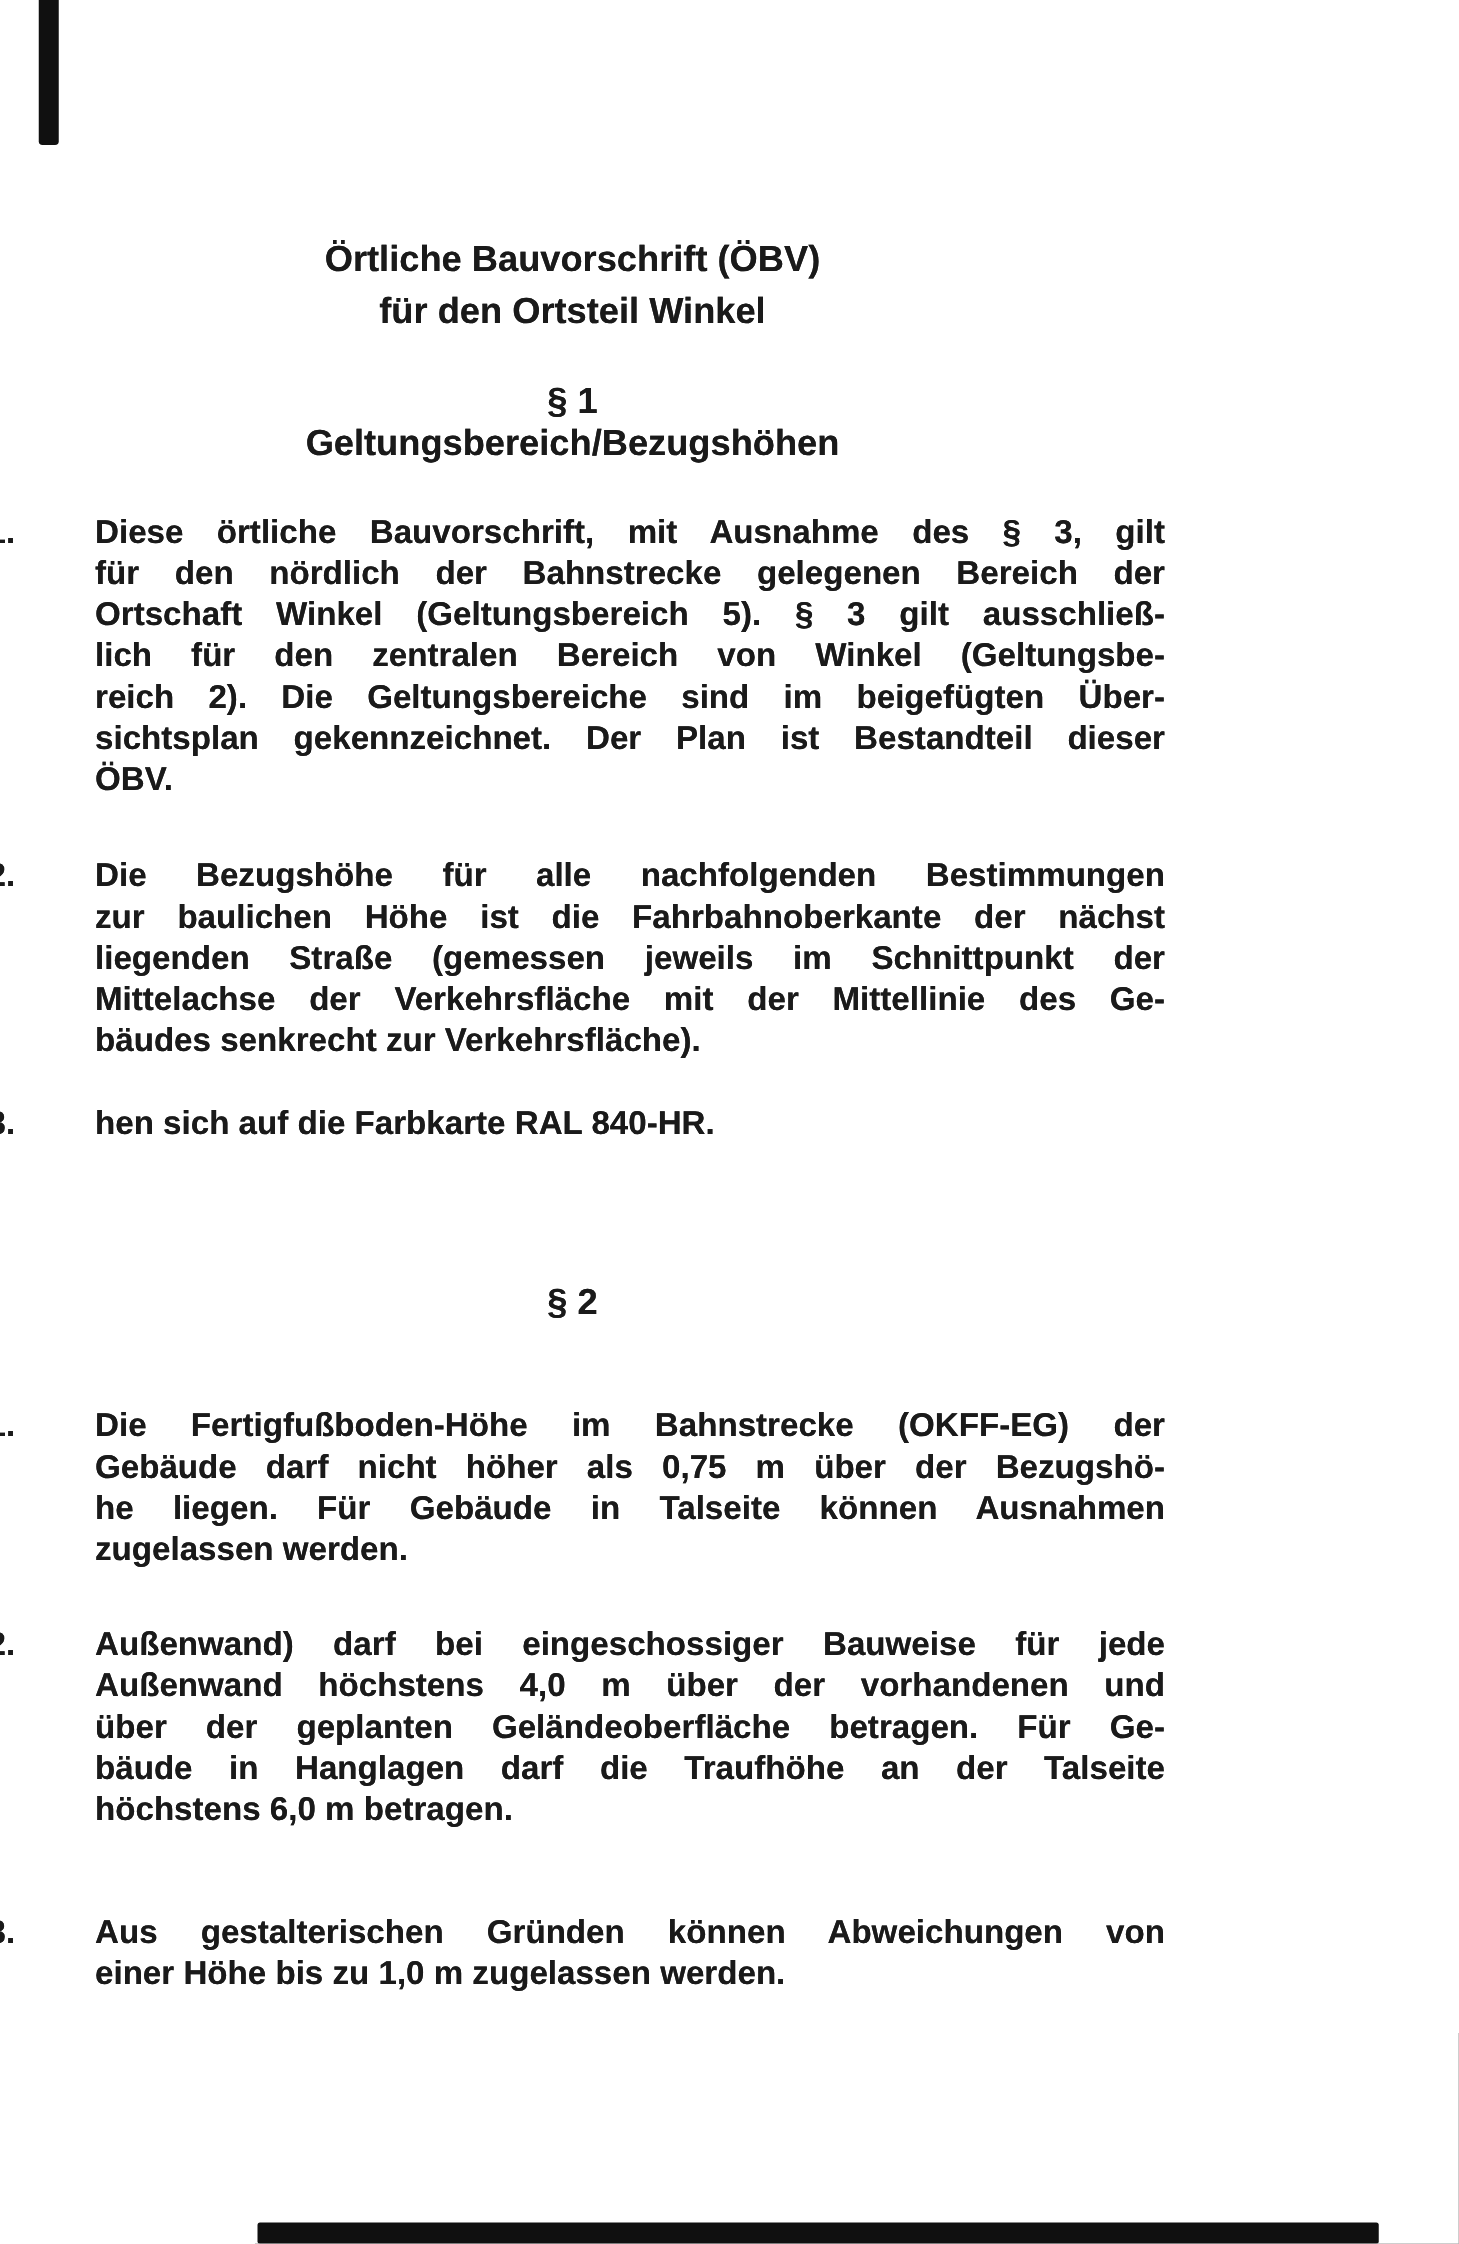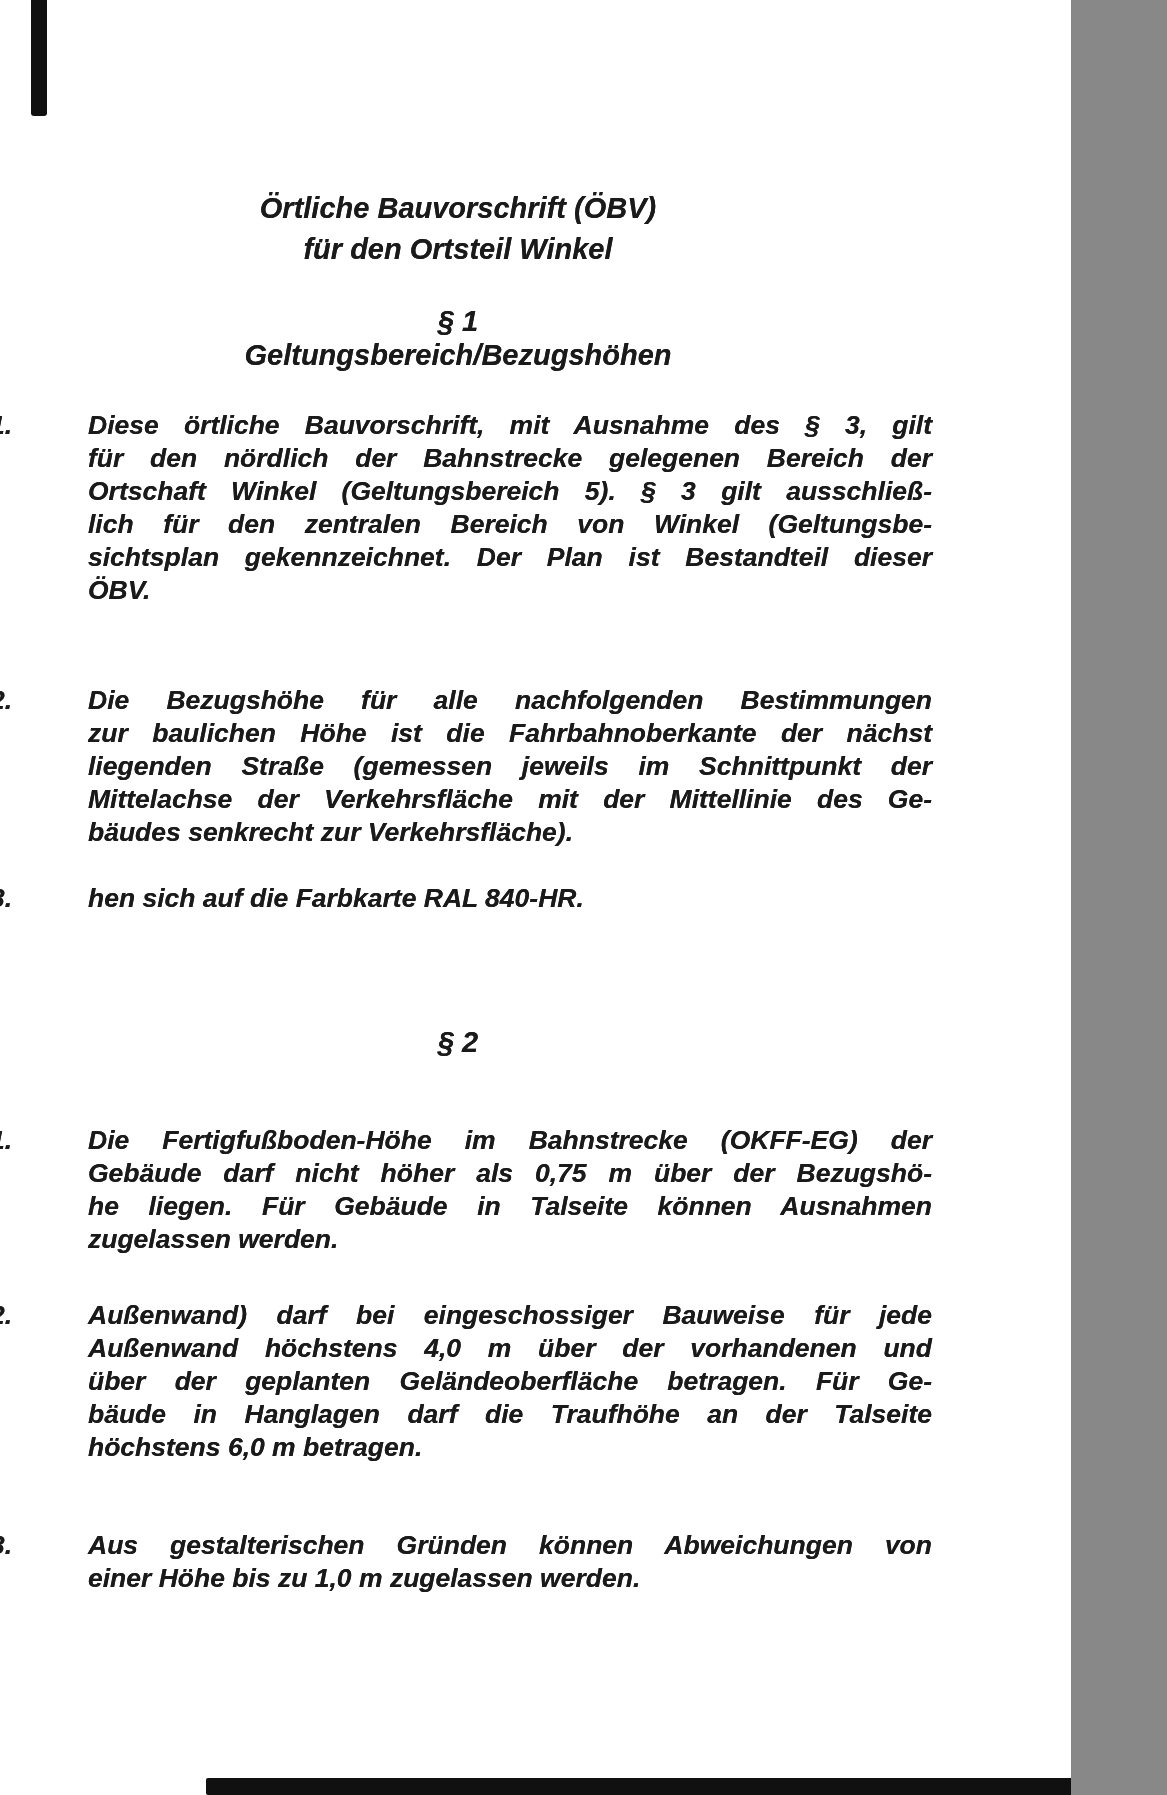--- a/index.html
+++ b/index.html
@@ -1,26 +1,25 @@
 <!DOCTYPE html>
 <html><head>
 <meta charset="utf-8">
 <style>
   html, body { margin: 0; padding: 0; background: #888; }
   .page {
     position: relative;
-    width: 1071px;
+    width: 1167px;
     height: 1795px;
     background: #ffffff;
     overflow: hidden;
     font-family: "Liberation Sans", sans-serif;
     font-weight: 700;
     color: #1a1a1a;
     text-shadow: 0 0 0.5px rgba(20,20,20,0.85);
-    font-style: italic;
   }
 
   
   .artifact { position: absolute; background: #101010; }
   .artifact.top-left-bar {
     left: 31px; top: 0; width: 16px; height: 116px;
     border-radius: 0 0 3px 3px;
   }
   .artifact.bottom-bar {
     left: 206px; top: 1778px; width: 897px; height: 17px;
@@ -42,21 +41,21 @@
   
   .item { position: absolute; left: 0; width: 932px; }
   .item .marker {
     position: absolute; left: -10px; top: 0; width: 54px;
     font-size: 26.5px; line-height: 33px; text-align: left;
   }
   .item .body {
     position: absolute; left: 76px; top: 0; width: 856px;
     font-size: 26.5px; line-height: 33px;
   }
-  .line { text-align: justify; text-align-last: justify; margin-left: 12px; }
+  .line { text-align: justify; text-align-last: justify; }
   .line.last { text-align: left; text-align-last: left; }
 
   .item.i-1-1 { top: 409px;  height: 231px; }
   .item.i-1-2 { top: 684px;  height: 165px; }
   .item.i-1-3 { top: 882px;  height: 66px;  }
   .item.i-2-1 { top: 1124px; height: 132px; }
   .item.i-2-2 { top: 1299px; height: 198px; }
   .item.i-2-3 { top: 1529px; height: 99px;  }
 </style>
 </head>
@@ -77,20 +76,21 @@
     <div>Geltungsbereich/Bezugshöhen</div>
   </div>
 
   <div class="item i-1-1">
     <div class="marker">1.</div>
     <div class="body">
       <div class="line">Diese örtliche Bauvorschrift, mit Ausnahme des § 3, gilt</div>
       <div class="line">für den nördlich der Bahnstrecke gelegenen Bereich der</div>
       <div class="line">Ortschaft Winkel (Geltungsbereich 5). § 3 gilt ausschließ-</div>
       <div class="line">lich für den zentralen Bereich von Winkel (Geltungsbe-</div>
+      <div class="line">reich 2). Die Geltungsbereiche sind im beigefügten Über-</div>
       <div class="line">sichtsplan gekennzeichnet. Der Plan ist Bestandteil dieser</div>
       <div class="line last">ÖBV.</div>
     </div>
   </div>
 
   <div class="item i-1-2">
     <div class="marker">2.</div>
     <div class="body">
       <div class="line">Die Bezugshöhe für alle nachfolgenden Bestimmungen</div>
       <div class="line">zur baulichen Höhe ist die Fahrbahnoberkante der nächst</div>

